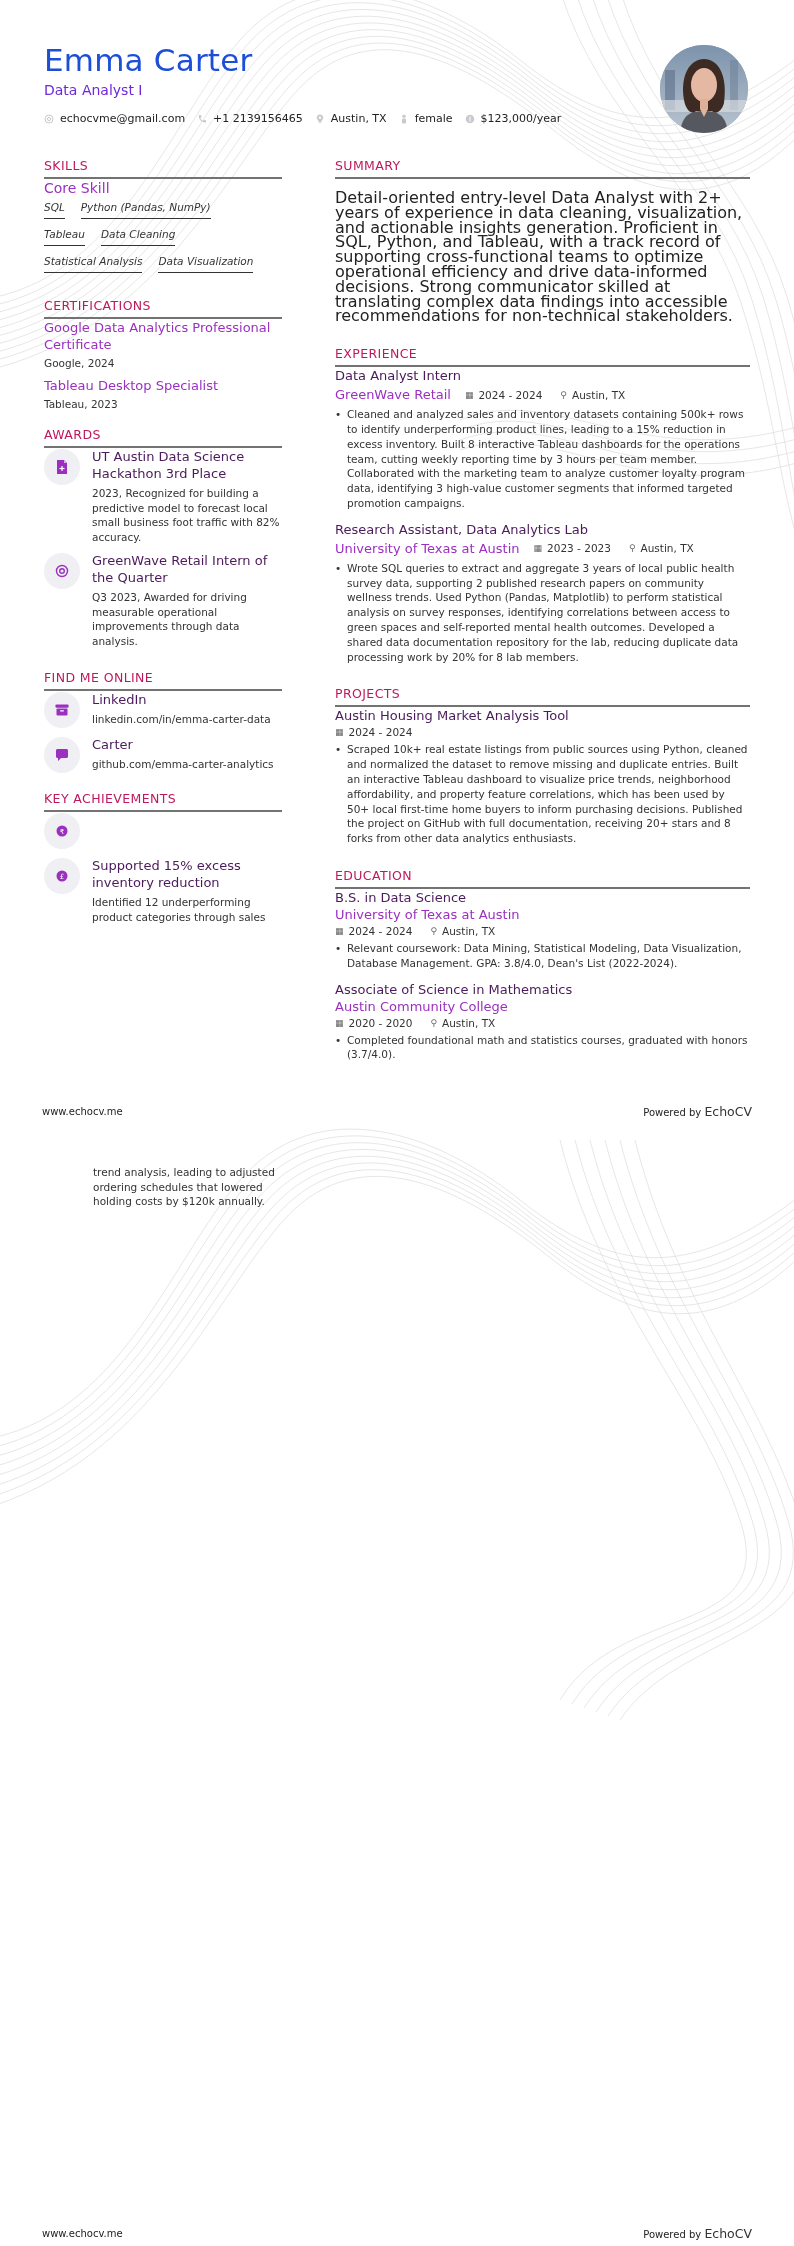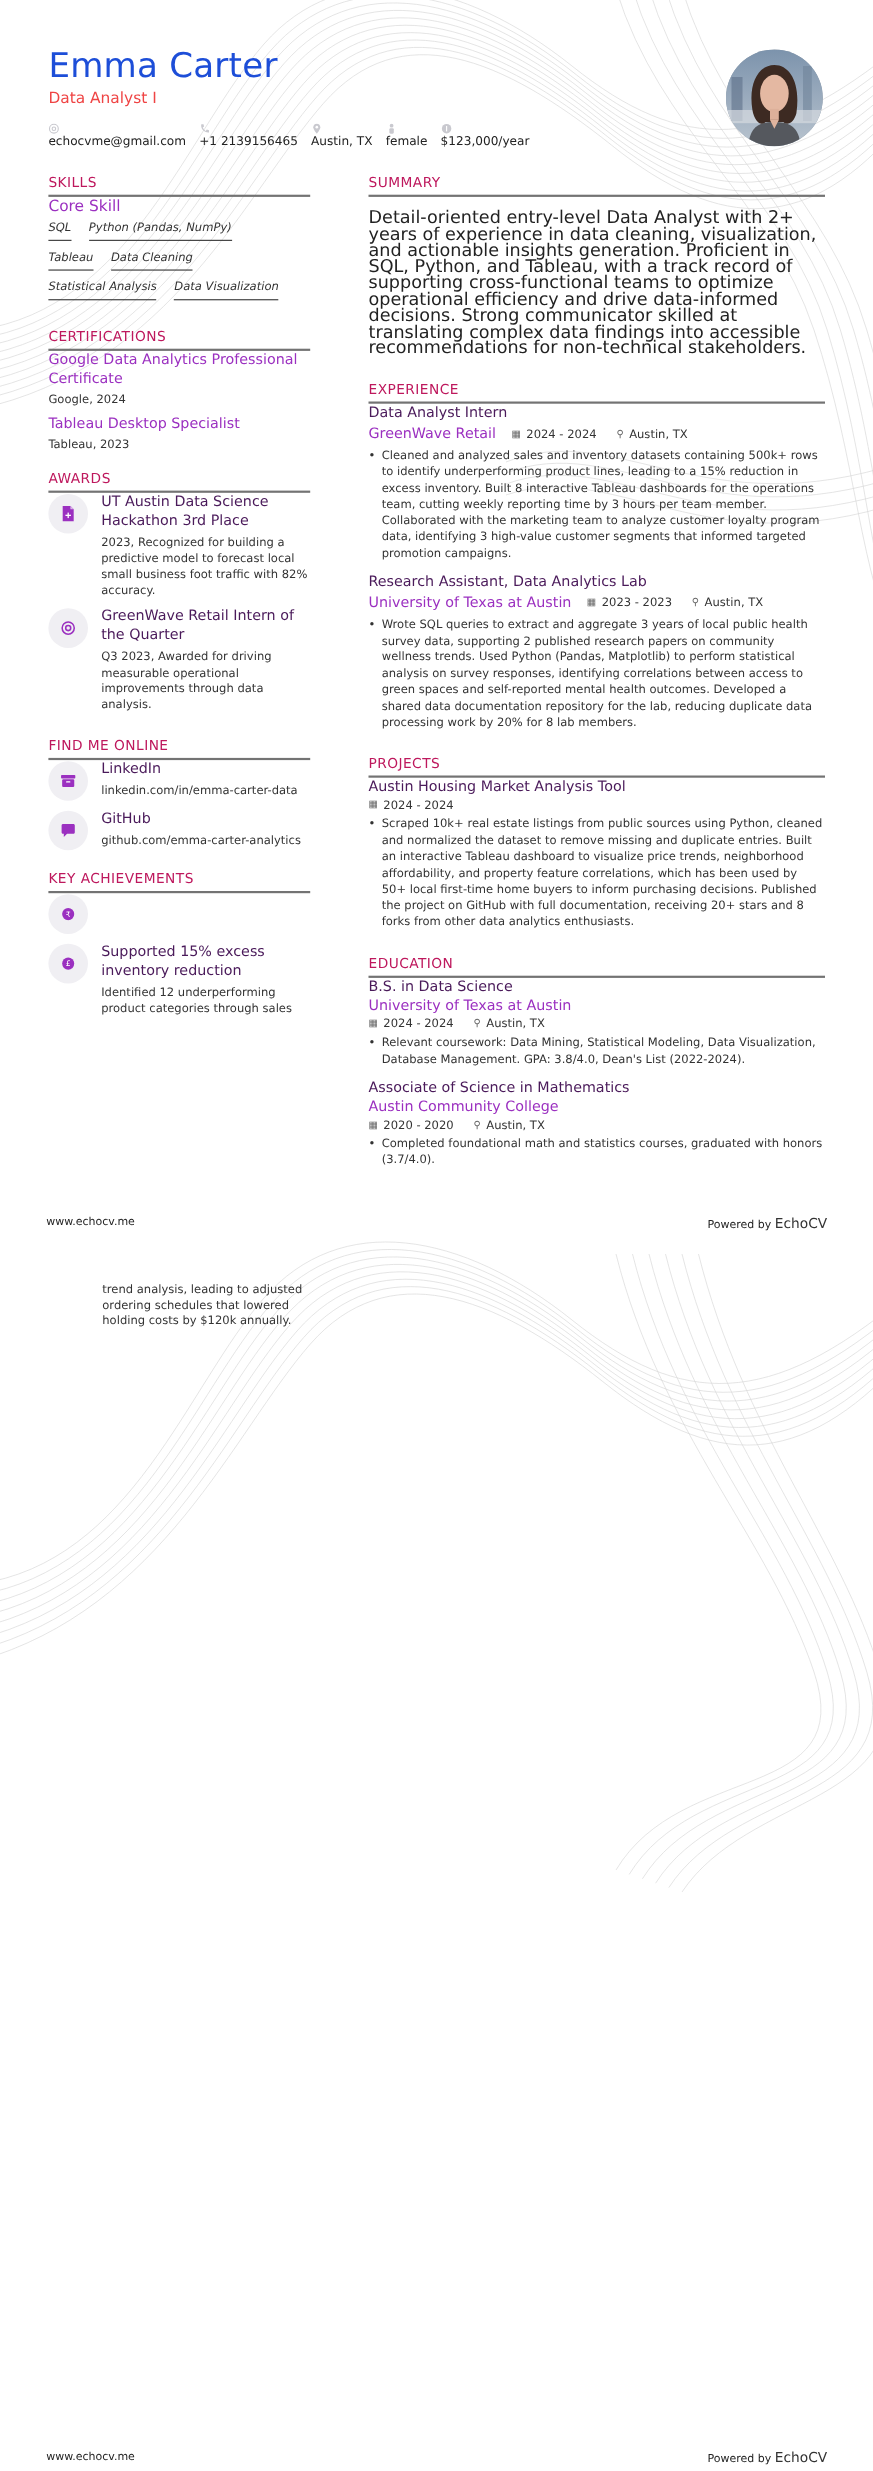--- a/index.html
+++ b/index.html
@@ -6,23 +6,23 @@
   html, body { width: 794px; background: #ffffff; }
   body { font-family: "DejaVu Sans", "Liberation Sans", sans-serif; color: #222; position: relative; height: 2246px; overflow: hidden; }
 
   .bg-waves { position: absolute; left: 0; top: 0; width: 794px; height: 2246px; z-index: 0; pointer-events: none; }
 
   .page { position: relative; z-index: 1; width: 794px; }
 
   
   .header { position: absolute; left: 44px; top: 40px; width: 620px; }
   .name { font-family: "DejaVu Sans", sans-serif; font-size: 31px; font-weight: normal; color: #1d4ed8; letter-spacing: 0.2px; line-height: 40px; }
-  .title { font-size: 14px; color: #ef4444; margin-top: 1px; line-height: 18px; }
+  .title { font-size: 14px; color: #6d28d9; margin-top: 1px; line-height: 18px; }
   .contacts { display: flex; align-items: center; margin-top: 13px; font-size: 11px; color: #222; }
-  .contact { display: flex; align-items: flex-start; margin-right: 12px; flex-direction: column; }
+  .contact { display: flex; align-items: center; margin-right: 12px; }
   .contact .ic { width: 10px; height: 10px; margin-right: 6px; display: inline-flex; align-items: center; justify-content: center; color: #c9c9cf; font-size: 9px; }
 
   .avatar { position: absolute; left: 660px; top: 45px; width: 88px; height: 88px; border-radius: 50%; overflow: hidden; background: #8a97a6; }
 
   
   .left { position: absolute; left: 44px; top: 158px; width: 238px; }
   .right { position: absolute; left: 335px; top: 158px; width: 415px; }
 
   .sec-title { font-size: 12.5px; color: #be185d; letter-spacing: 0.4px; padding-bottom: 3px; border-bottom: 2px solid #737373; margin-bottom: 0; line-height: 16px; }
   .section { margin-bottom: 22px; }
@@ -243,21 +243,21 @@
           <div class="item-desc">linkedin.com/in/emma-carter-data</div>
         </div>
       </div>
       <div class="icon-item">
         <div class="icon-circ">
           <svg width="14" height="13" viewBox="0 0 14 13">
               <path d="M1 1.5 C1 0.7 1.7 0 2.5 0 H11.5 C12.3 0 13 0.7 13 1.5 V7.5 C13 8.3 12.3 9 11.5 9 H6 L3 12 V9 H2.5 C1.7 9 1 8.3 1 7.5 Z" fill="#9b30c0"></path>
             </svg>
         </div>
         <div class="icon-body">
-          <div class="item-title">GitHub</div>
+          <div class="item-title">Carter</div>
           <div class="item-desc">github.com/emma-carter-analytics</div>
         </div>
       </div>
     </div>
 
     <div class="section" style="margin-top:-4px;">
       <div class="sec-title">KEY ACHIEVEMENTS</div>
       <div class="icon-item">
         <div class="icon-circ">
           <svg width="12" height="12" viewBox="0 0 12 12">

